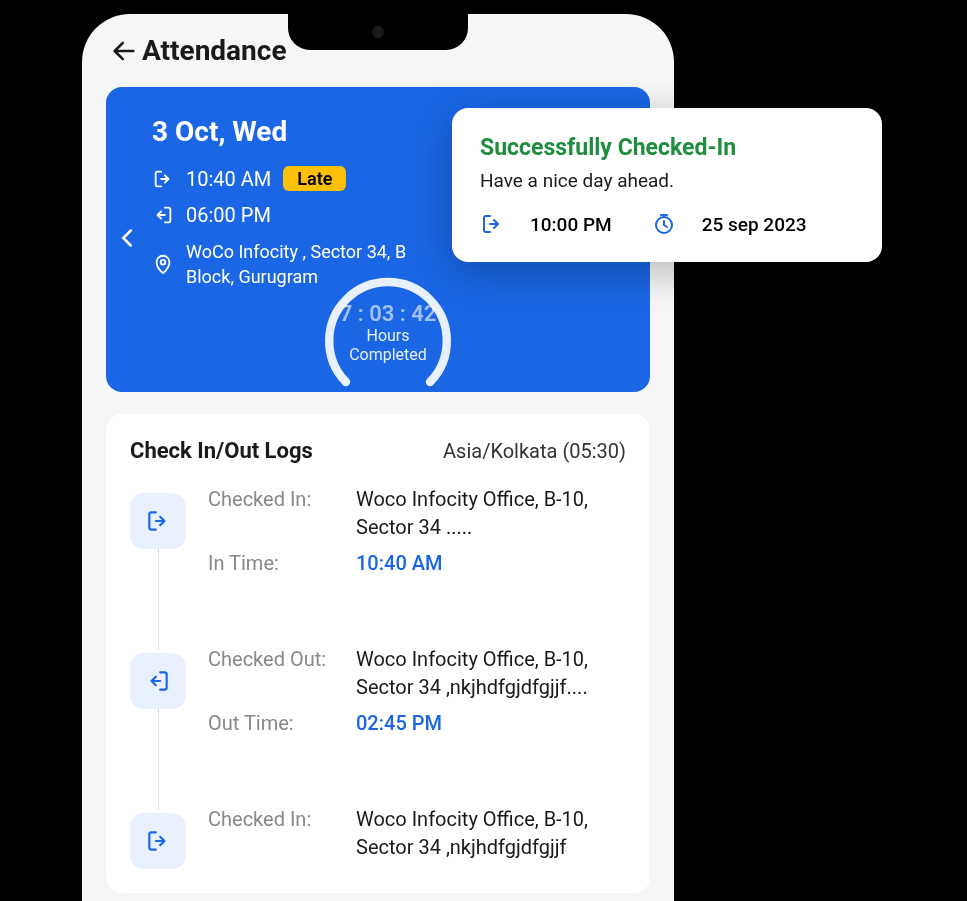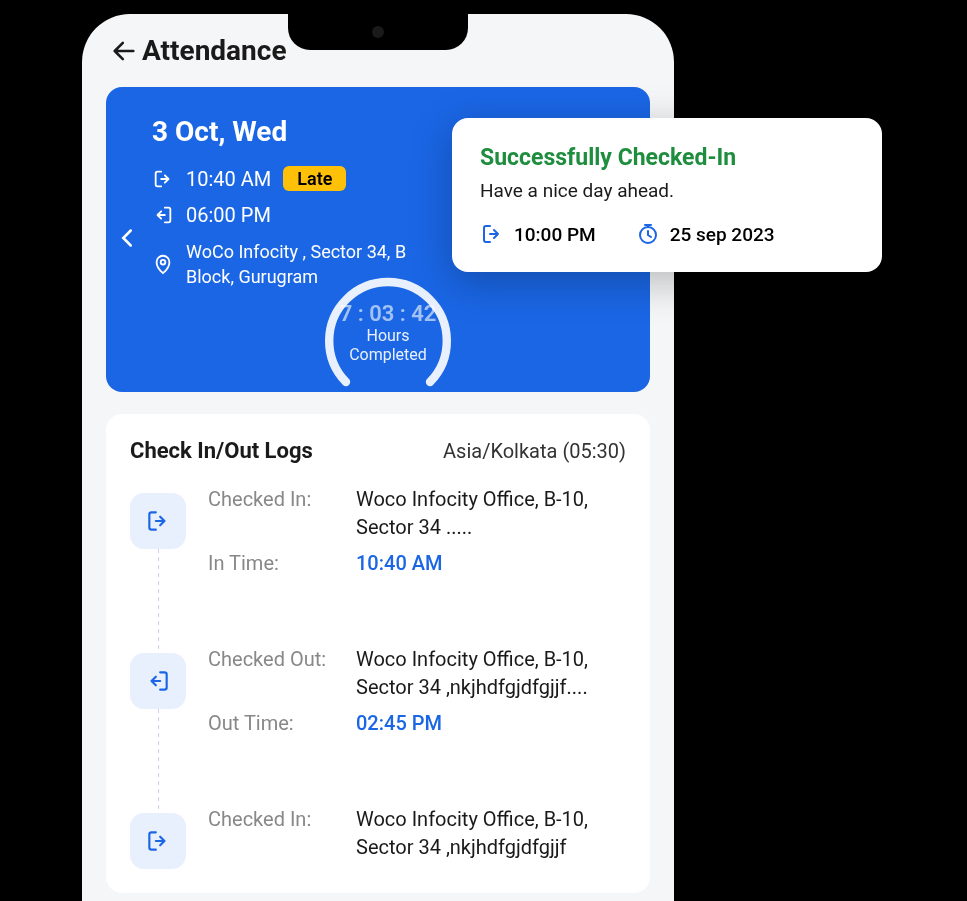--- a/index.html
+++ b/index.html
@@ -210,21 +210,21 @@
       width: 140px;
       flex-shrink: 0;
     }
     .log-val-dark { color: #1a1a1a; }
     .log-val-blue { color: #1a66e5; font-weight: 500; }
 
     
     .toast {
       position: absolute;
       left: 452px;
-      top: 118px;
+      top: 108px;
       width: 430px;
       background: #fff;
       border-radius: 16px;
       padding: 26px 28px;
       box-shadow: 0 10px 40px rgba(0,0,0,0.25);
       z-index: 50;
     }
     .toast-title {
       color: #1e8e3e;
       font-size: 23px;
@@ -237,21 +237,21 @@
       margin-bottom: 20px;
     }
     .toast-row {
       display: flex;
       gap: 40px;
       align-items: center;
     }
     .toast-item {
       display: flex;
       align-items: center;
-      gap: 10px;
+      gap: 26px;
       font-size: 19px;
       font-weight: 500;
     }
     .toast-item .icn { display: flex; }
   </style>
 </head>
 <body>
 
 <div class="phone-frame">
   <div class="phone-screen">

